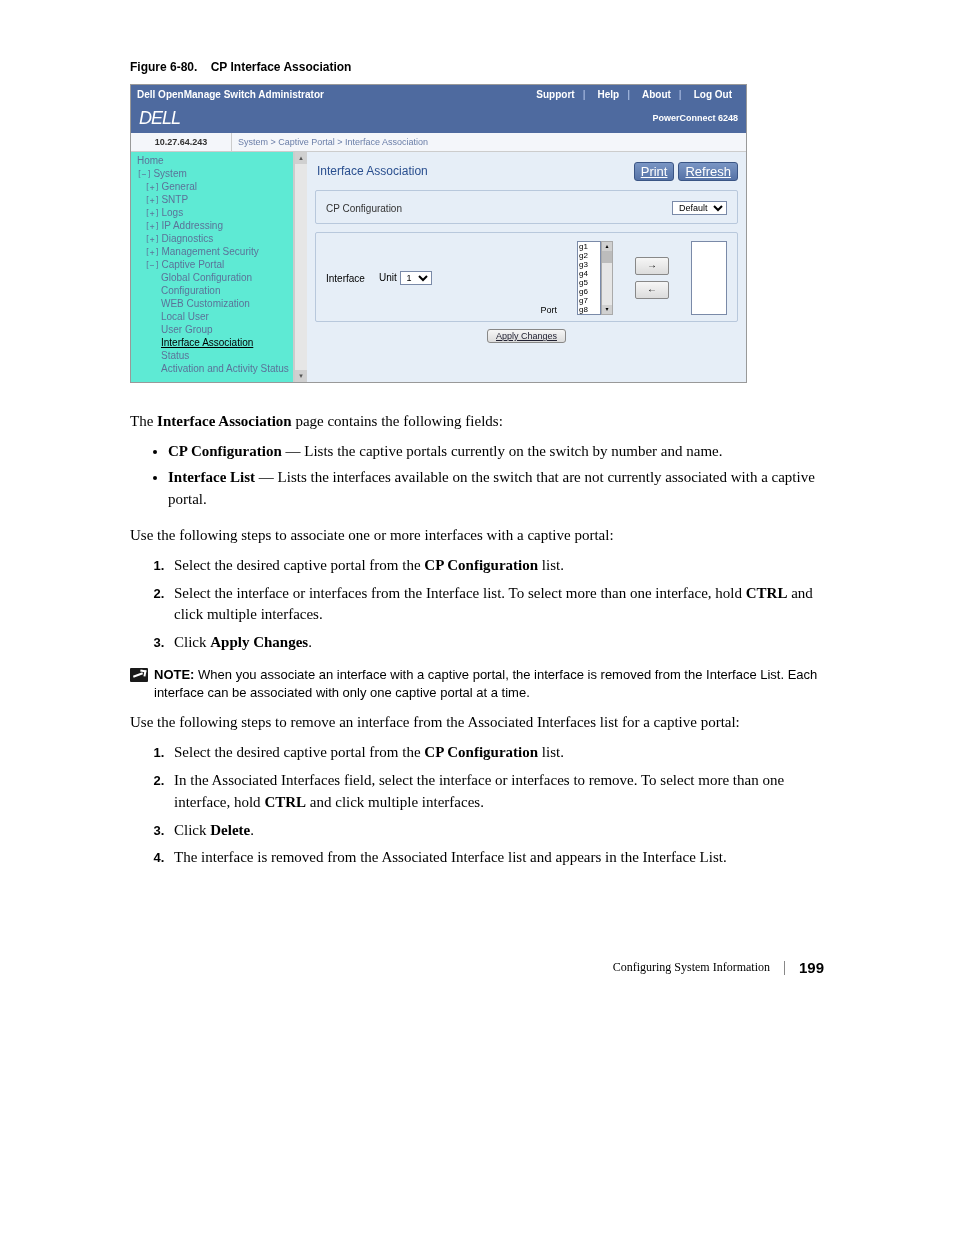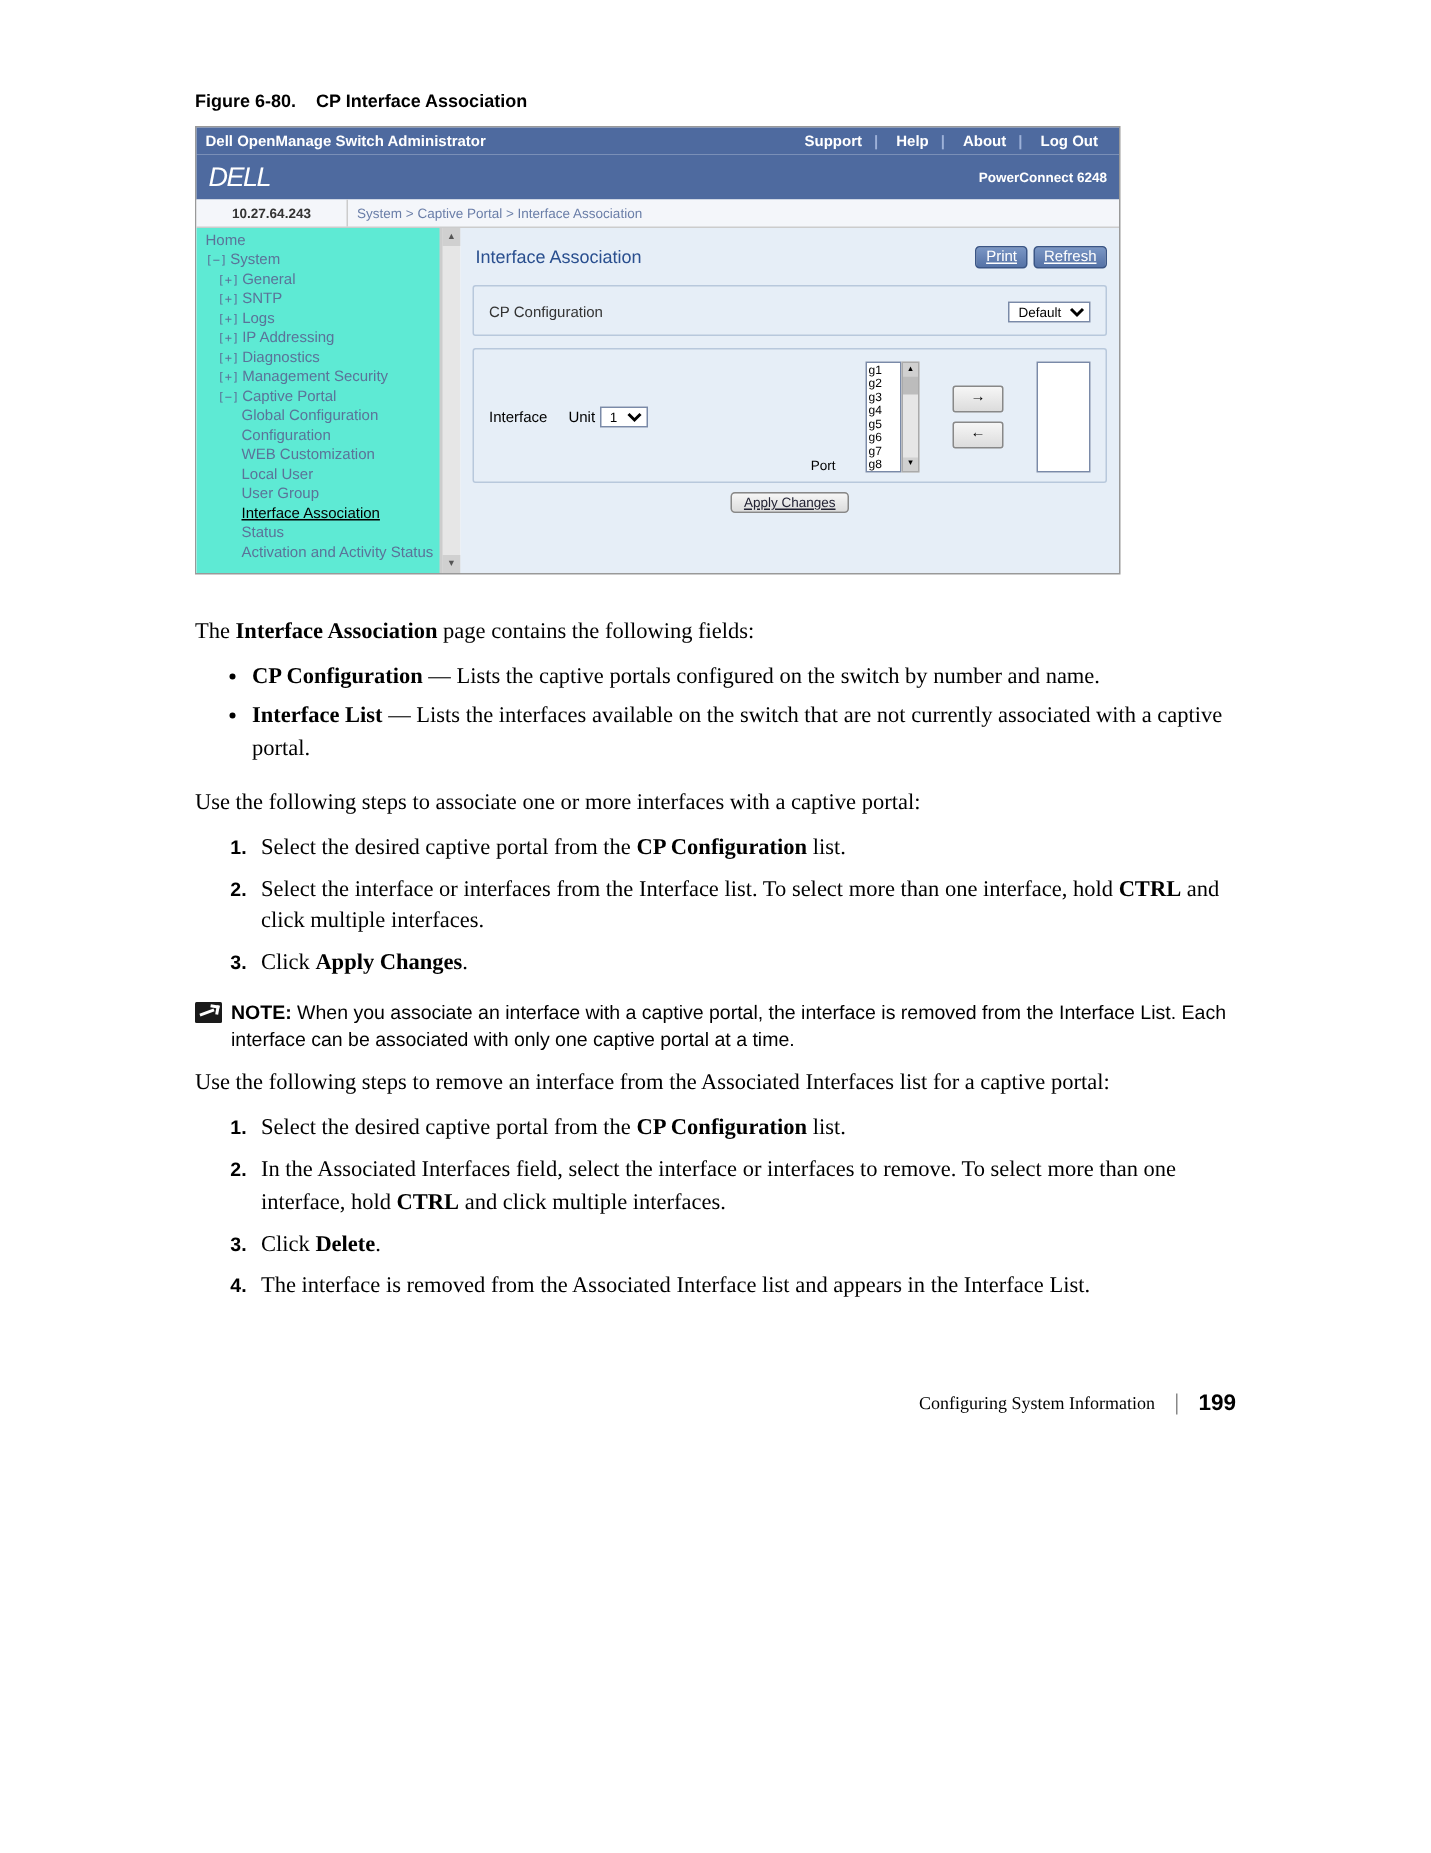--- a/index.html
+++ b/index.html
@@ -141,21 +141,21 @@
     font-size: 12px;
     font-weight: normal;
     flex:1;
     padding: 4px 2px;
   }
   .btn-small {
     background: linear-gradient(#7a96c4,#5572a6);
     color:#fff;
     border:1px solid #3a5585;
     border-radius:3px;
-    font-size:10px;
+    font-size:13px;
     padding:1px 6px;
     margin-left:4px;
     text-decoration: underline;
   }
   .field-row {
     display:flex;
     align-items:center;
     font-size:10px;
     color:#333;
     margin: 2px 0;
@@ -230,21 +230,21 @@
   .note-icon::before {
     content:""; position:absolute; left:3px; top:6px; width:10px; height:2px; background:#fff; transform: rotate(-20deg);
   }
   .note-icon::after {
     content:""; position:absolute; right:2px; top:2px; width:4px; height:4px; border-right:2px solid #fff; border-top:2px solid #fff; transform: rotate(10deg);
   }
   .note-text { font-family: Arial, Helvetica, sans-serif; font-size: 13px; line-height: 1.4; }
   .note-text .lead { font-weight: bold; }
   .footer {
     display:flex; justify-content:flex-end; align-items:center;
-    font-size: 13px; margin-top: 58px; gap: 14px;
+    font-size: 13px; margin-top: 90px; gap: 14px;
     font-family: Georgia, serif;
   }
   .footer .divider { border-left: 1px solid #888; height: 14px; }
   .footer .pagenum { font-weight: bold; font-size: 15px; font-family: Arial, sans-serif;}
   .footer .section { font-size: 12px; }
 </style>
 </head>
 <body>
 
 <div class="page">
@@ -361,21 +361,21 @@
         </div>
       </div>
     </div>
   </div>
 
   <p class="para">
     <span>The </span><span class="bold">Interface Association</span><span> page contains the following fields:</span>
   </p>
 
   <ul class="bullets" id="field-bullets">
-      <li><span class="bold">CP Configuration</span><span> — Lists the captive portals configured on the switch by number and name.</span></li>
+      <li><span class="bold">CP Configuration</span><span> — Lists the captive portals currently on the switch by number and name.</span></li>
       <li><span class="bold">Interface List</span><span> — Lists the interfaces available on the switch that are not currently associated with a captive portal.</span></li>
     </ul>
 
   <p class="para">Use the following steps to associate one or more interfaces with a captive portal:</p>
   <ol class="steps" id="assoc-steps">
       <li><span>Select the desired captive portal from the </span><span class="bold">CP Configuration</span><span> list.</span></li>
       <li><span>Select the interface or interfaces from the Interface list. To select more than one interface, hold </span><span class="bold">CTRL</span><span> and click multiple interfaces.</span></li>
       <li><span>Click </span><span class="bold">Apply Changes</span><span>.</span></li>
     </ol>
 

